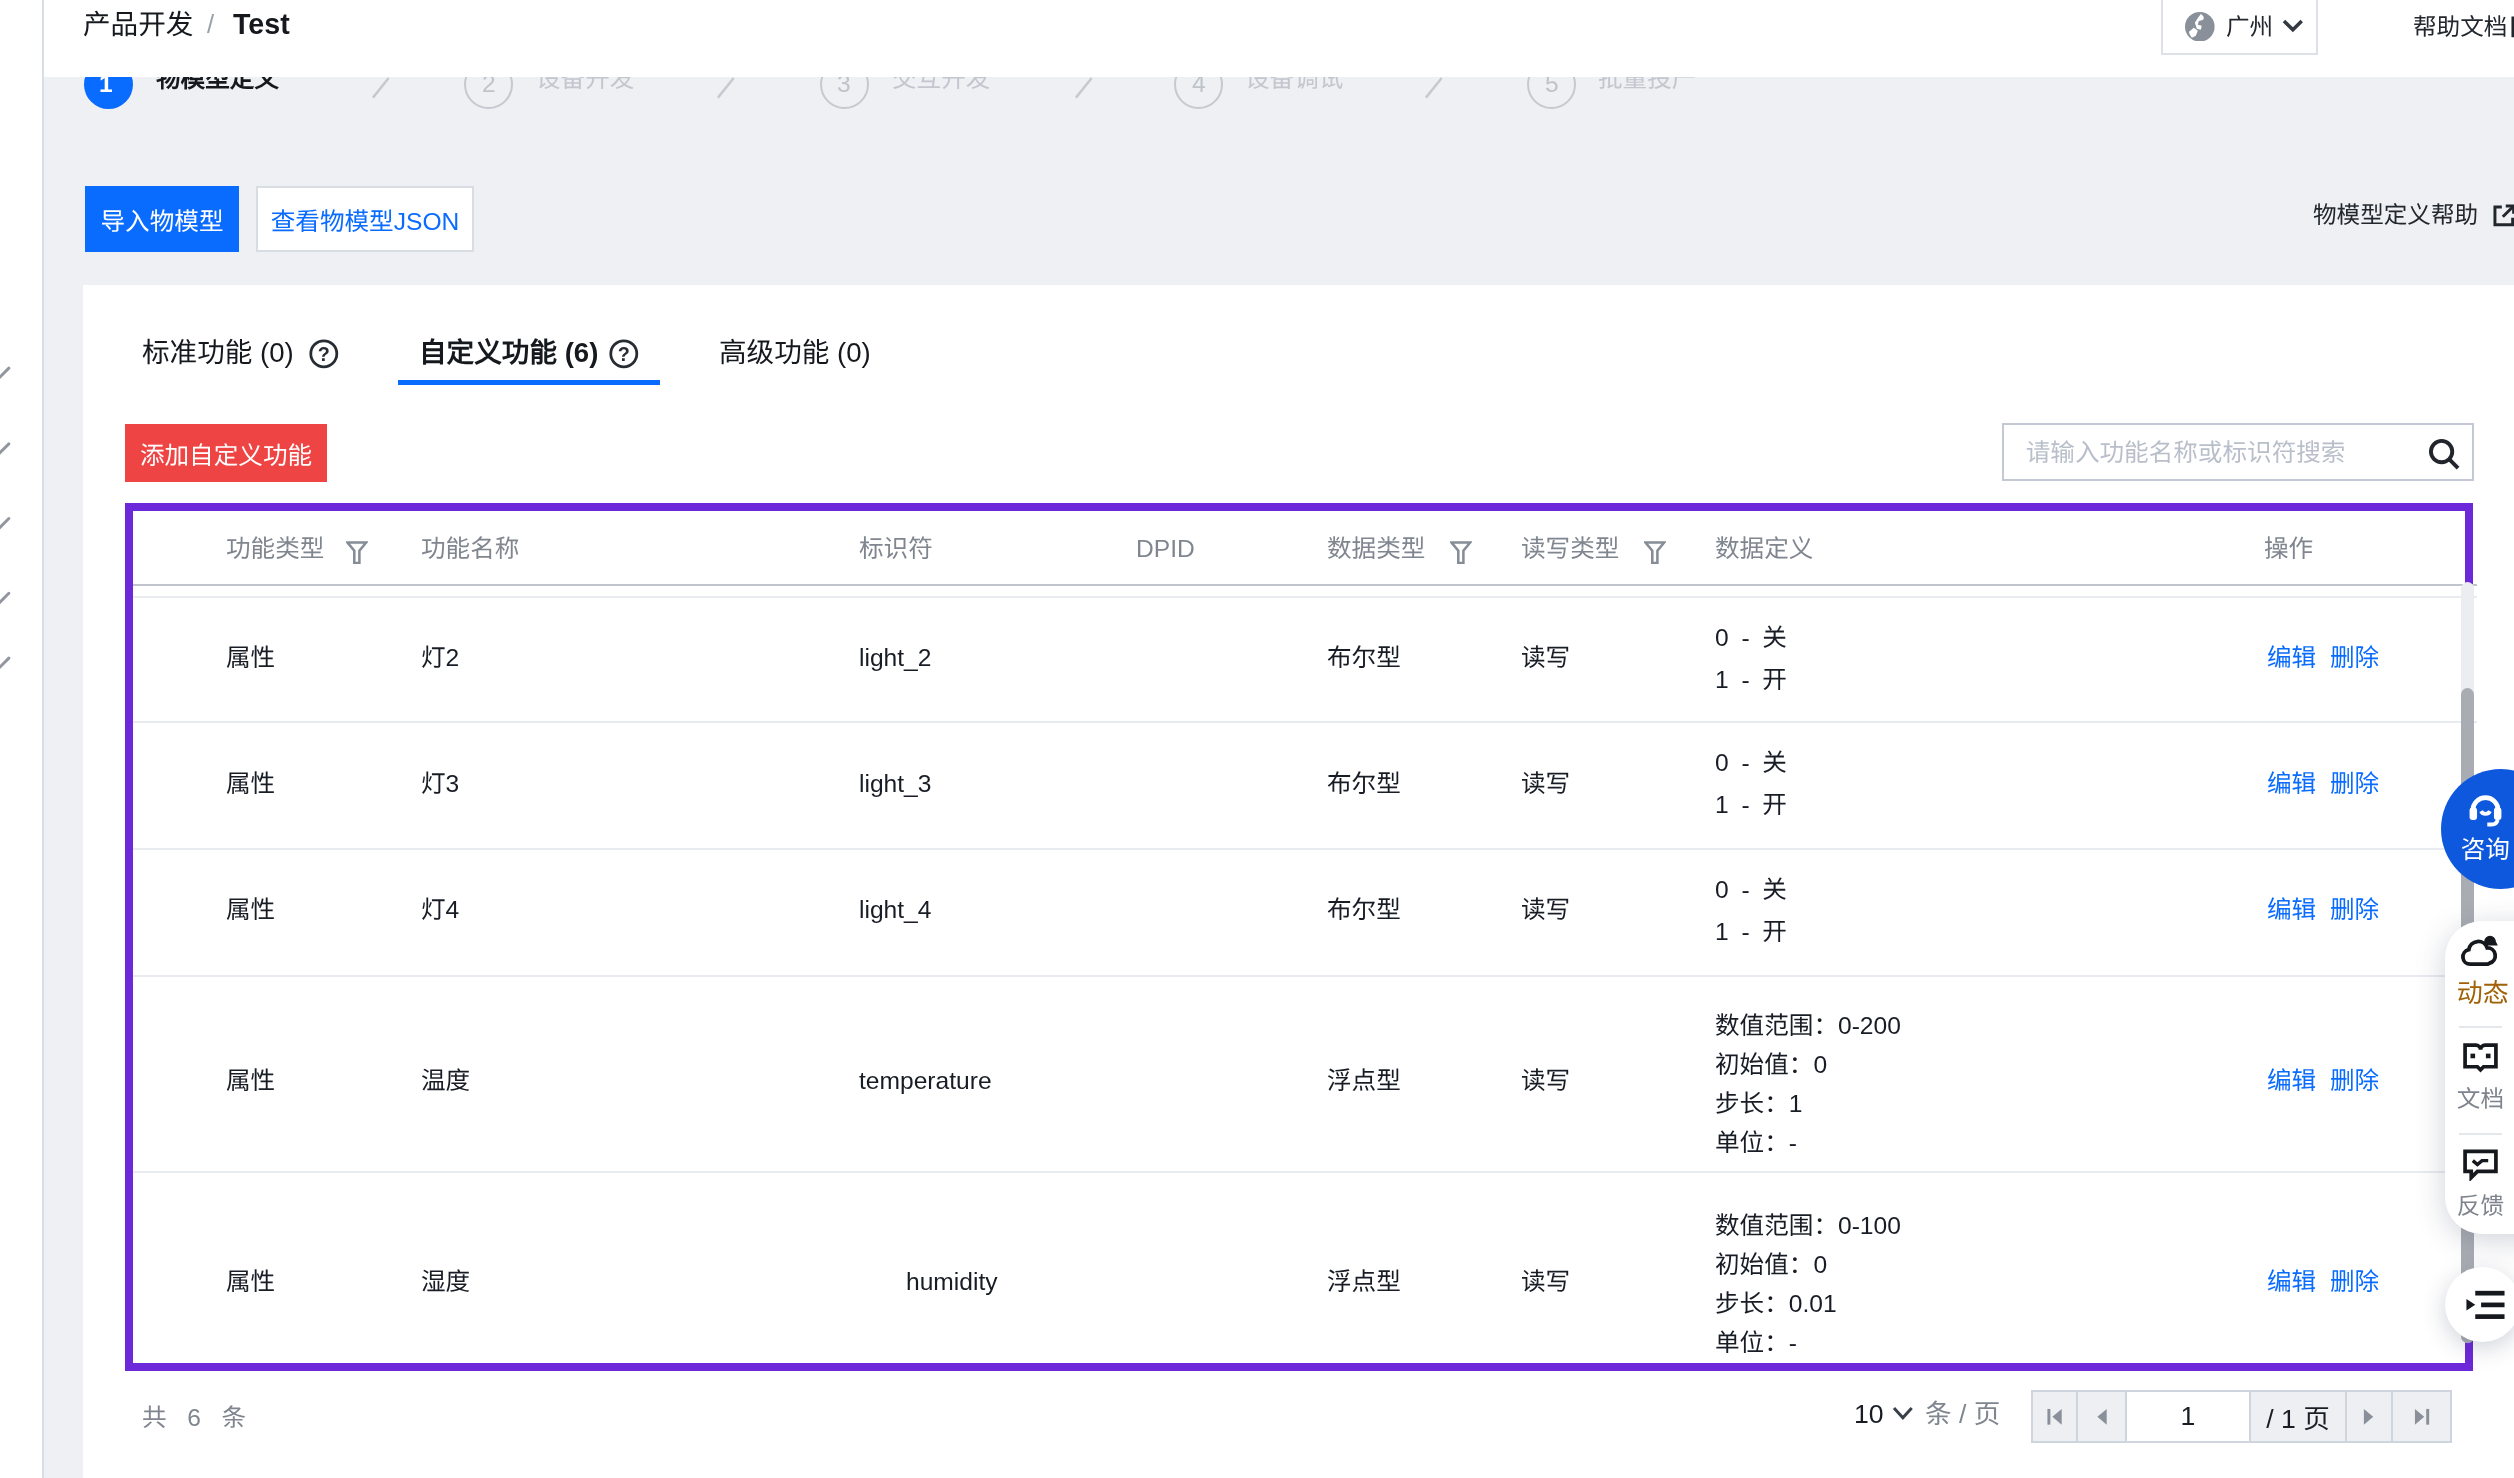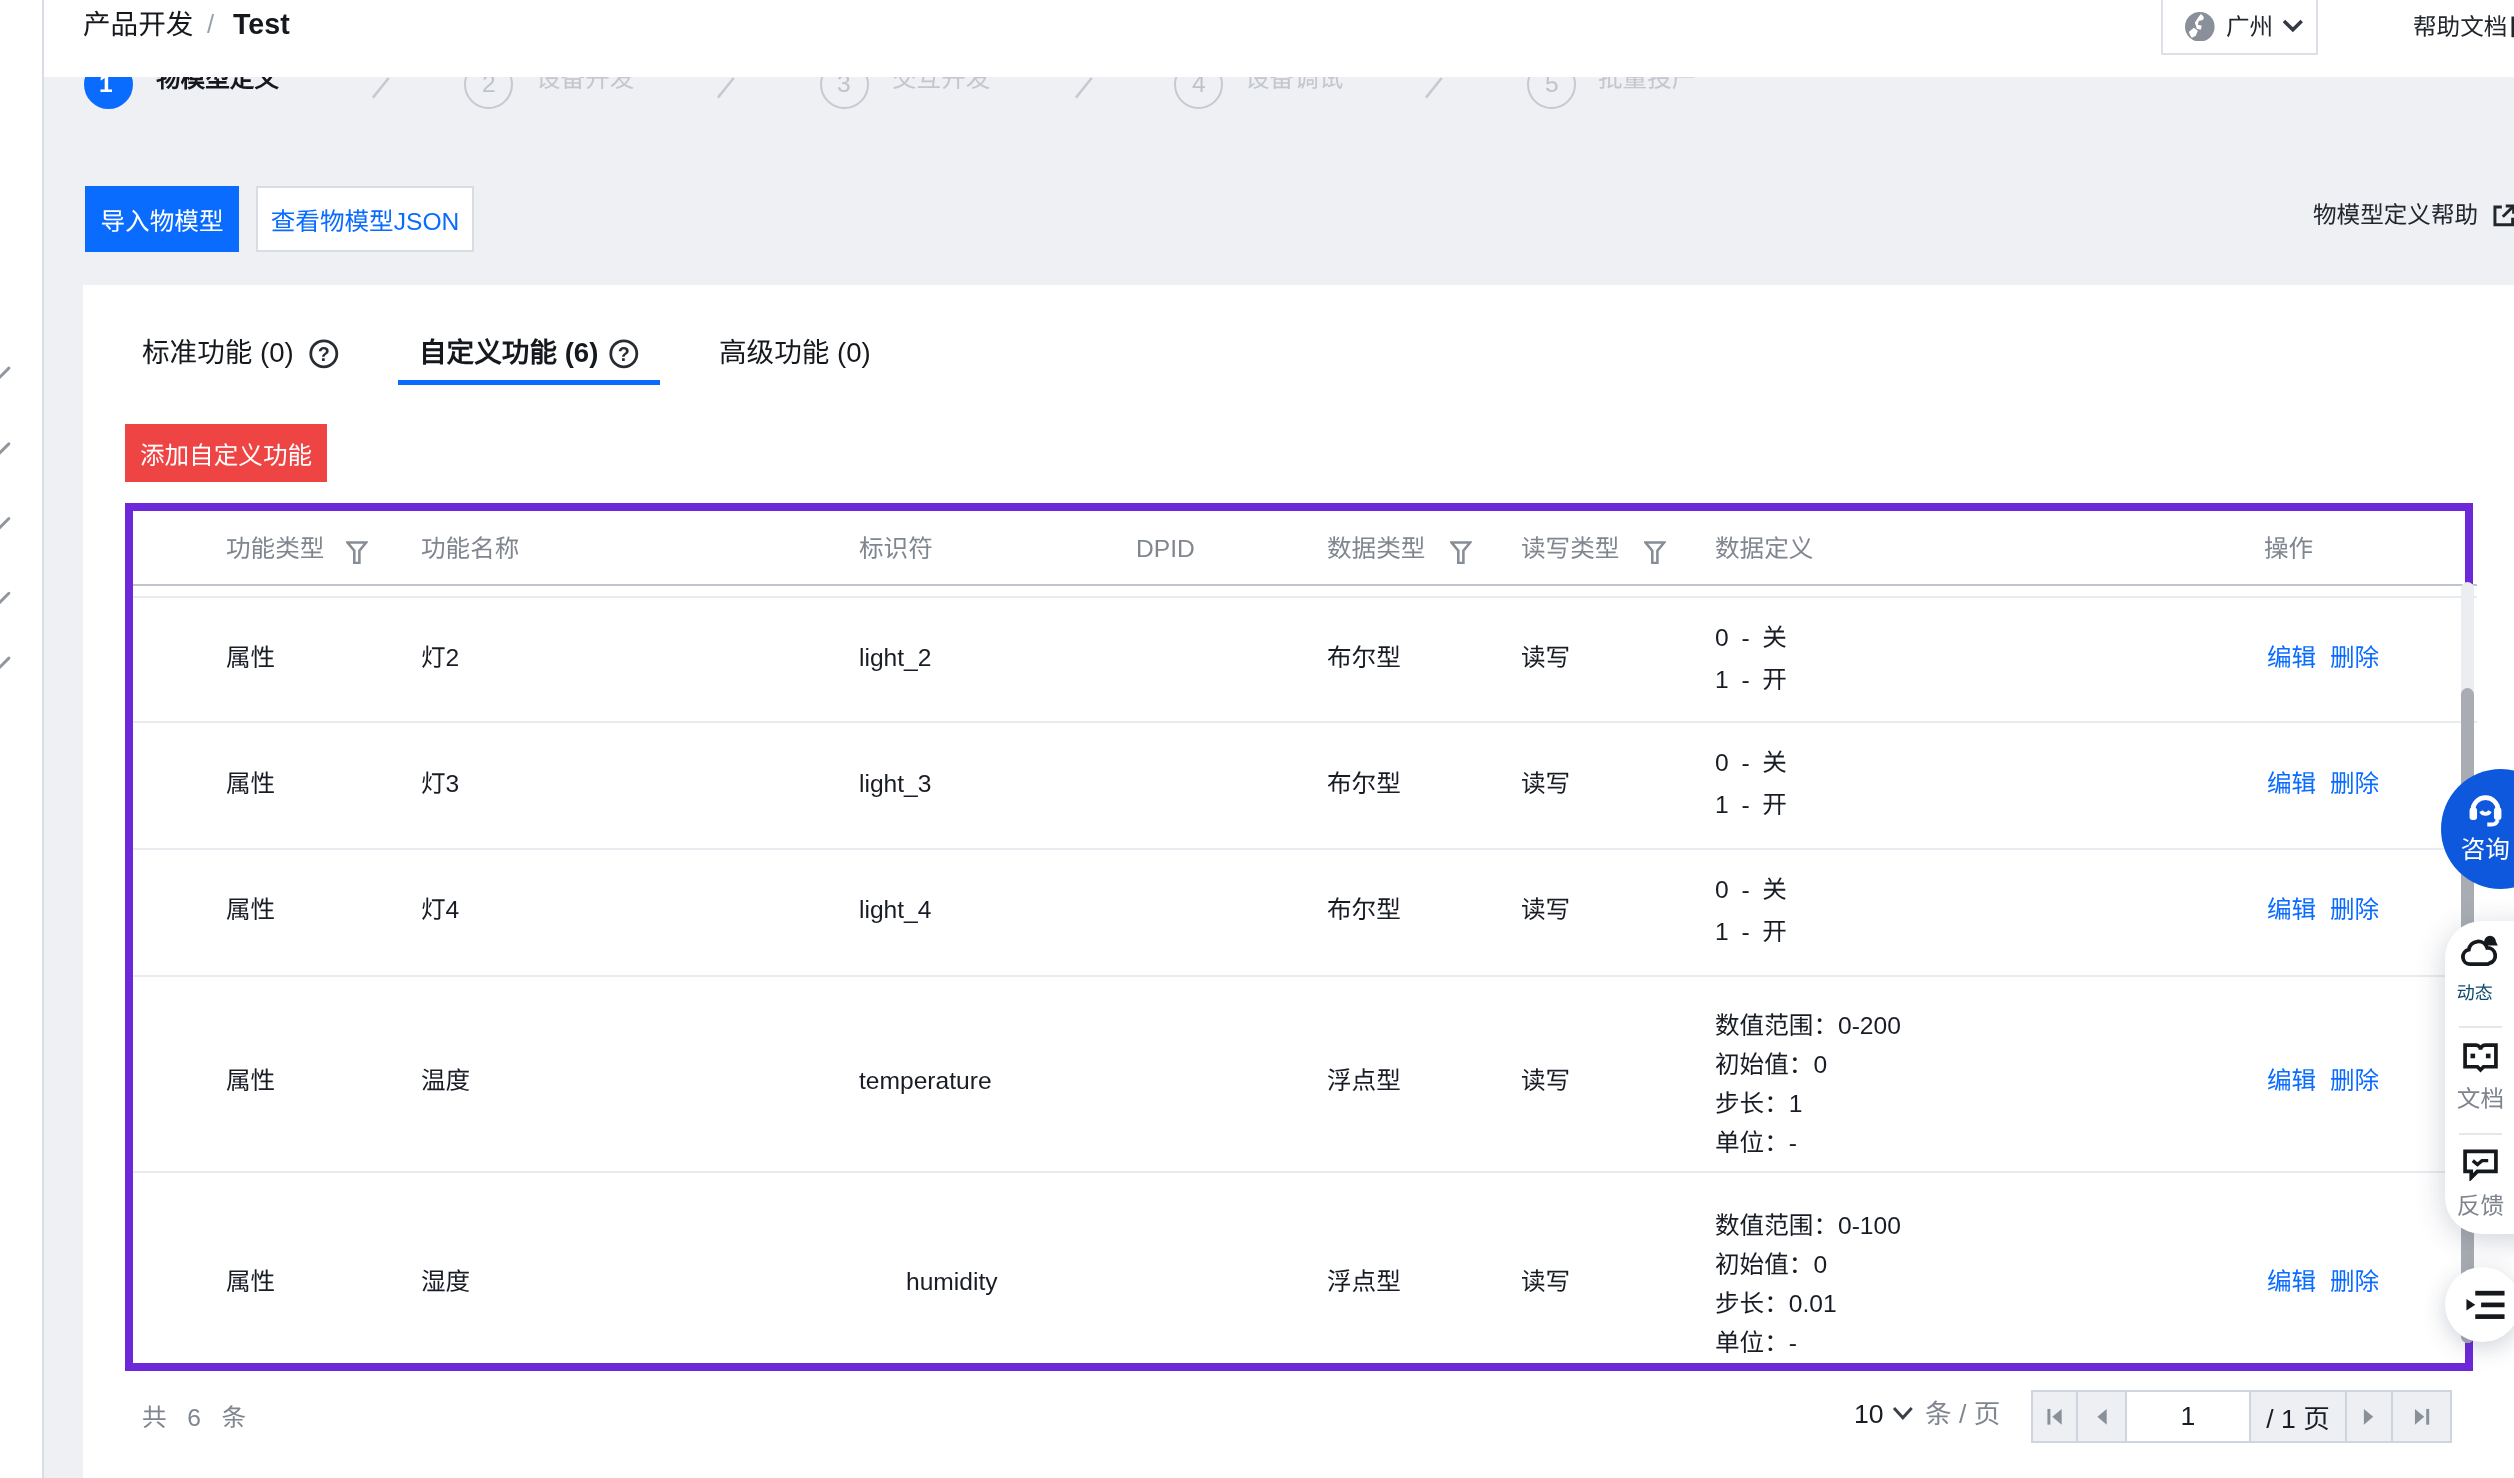--- a/index.html
+++ b/index.html
@@ -104,20 +104,27 @@
   </svg>
   <div class="a" style="left:336px;top:54px;font-size:27.6px;line-height:27.6px;font-weight:bold;color:#15181d;">自定义功能 (6)</div>
   <svg class="a" style="left:526px;top:54px;" width="29.6" height="29.6" viewBox="0 0 30 30">
     <circle cx="15" cy="15" r="13.2" fill="none" stroke="#272c33" stroke-width="2.8"></circle>
     <text x="15" y="22" font-size="20" font-weight="bold" text-anchor="middle" fill="#272c33" font-family="Liberation Sans">?</text>
   </svg>
   <div class="a" style="left:315px;top:95px;width:262px;height:4.9px;background:#0a6cff;"></div>
   <div class="a" style="left:636px;top:54px;font-size:27.6px;line-height:27.6px;color:#15181d;">高级功能 (0)</div>
 
   <div class="a" style="left:42px;top:139px;width:202px;height:58px;background:#ef4444;color:#fff;font-size:24.6px;display:flex;align-items:center;justify-content:center;">添加自定义功能</div>
+  <div class="a" style="left:1919px;top:138px;width:472px;height:58px;border:2px solid #c3c8d4;background:#fff;">
+    <div class="a" style="left:21.7px;top:15.8px;font-size:24.6px;line-height:24.6px;color:#b9bfca;">请输入功能名称或标识符搜索</div>
+    <svg class="a" style="left:424px;top:12.8px;" width="33" height="33" viewBox="0 0 34 34">
+      <circle cx="14" cy="14" r="11" fill="none" stroke="#22262c" stroke-width="4"></circle>
+      <line x1="22" y1="22" x2="31" y2="31" stroke="#22262c" stroke-width="4"></line>
+    </svg>
+  </div>
 
   <div class="a" style="left:42px;top:218px;width:2348px;height:868px;border:8px solid #6d28d9;">
 
     <div class="a" style="left:0;top:0;width:2344px;height:75px;border-bottom:2px solid #bfc4cd;"></div>
     <div class="a grey t28" style="left:93px;top:25.6px;">功能类型</div>
     <svg class="a" style="left:213px;top:29.6px;" width="21.7" height="23.6" viewBox="0 0 22 24">
         <path d="M1.5 1.5 H20.5 L13.6 9.8 V22.5 H8.4 V9.8 Z" fill="none" stroke="#878d97" stroke-width="2.6"></path>
       </svg>
     <div class="a grey t28" style="left:288px;top:25.6px;">功能名称</div>
     <div class="a grey t28" style="left:726px;top:25.6px;">标识符</div>
@@ -241,21 +248,21 @@
     <path d="M19.5 18.4 a3.8 3.8 0 0 1 -3.8 2.8 h-2.6" fill="none" stroke="#fff" stroke-width="2.4"></path>
   </svg>
   <div style="position:absolute;left:19.7px;top:69px;color:#fff;font-size:24.6px;line-height:24.6px;">咨询</div>
 </div>
 
 <div class="a" style="left:2445px;top:921px;width:118px;height:313px;background:#fff;border-radius:37px 0 0 37px;box-shadow:0 5.9px 29.6px rgba(40,50,80,0.22);z-index:60;">
   <svg style="position:absolute;left:14.8px;top:11.8px;" width="41" height="39" viewBox="0 0 28 26">
     <path d="M20.5 1.5 a4 4 0 0 1 4 4 l1.3 2.8 h-10.6 l1.3 -2.8 a4 4 0 0 1 4 -4 Z" fill="#15181d"></path>
     <path d="M7 21 a5 5 0 0 1 -1 -9.9 a6.5 6.5 0 0 1 12.6 -1.2 a5.3 5.3 0 0 1 1.6 10.4 l-1.2 0.7 Z" fill="#fff" stroke="#15181d" stroke-width="2.6"></path>
   </svg>
-  <div style="position:absolute;left:11.8px;top:61px;font-size:18px;line-height:23.6px;color:#0c4a6e;">动态</div>
+  <div style="position:absolute;left:11.8px;top:61px;font-size:26px;line-height:23.6px;color:#a16207;">动态</div>
   <div style="position:absolute;left:13.8px;top:105px;width:43px;height:2px;background:#e4e7ec;"></div>
   <svg style="position:absolute;left:16.7px;top:120px;" width="37" height="33" viewBox="0 0 24 21">
     <path d="M2 2.5 h7 a3 3 0 0 1 3 3 a3 3 0 0 1 3 -3 h7 v14 h-8 l-2 2 l-2 -2 h-8 Z" fill="none" stroke="#15181d" stroke-width="2.4"></path>
     <rect x="5.5" y="8" width="3" height="3" fill="#15181d"></rect>
     <rect x="15.5" y="8" width="3" height="3" fill="#15181d"></rect>
   </svg>
   <div style="position:absolute;left:11.8px;top:167px;font-size:23.6px;line-height:23.6px;color:#7e838d;">文档</div>
   <div style="position:absolute;left:13.8px;top:212px;width:43px;height:2px;background:#e4e7ec;"></div>
   <svg style="position:absolute;left:16.7px;top:227px;" width="37" height="33" viewBox="0 0 24 21">
     <path d="M2 2 h20 v13 h-12 l-4 4 v-4 h-4 Z" fill="none" stroke="#15181d" stroke-width="2.4"></path>

